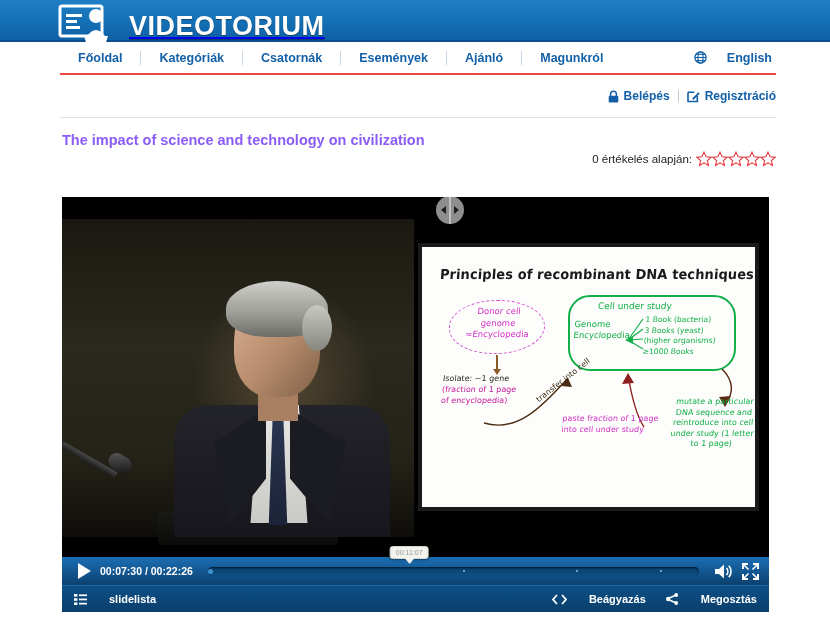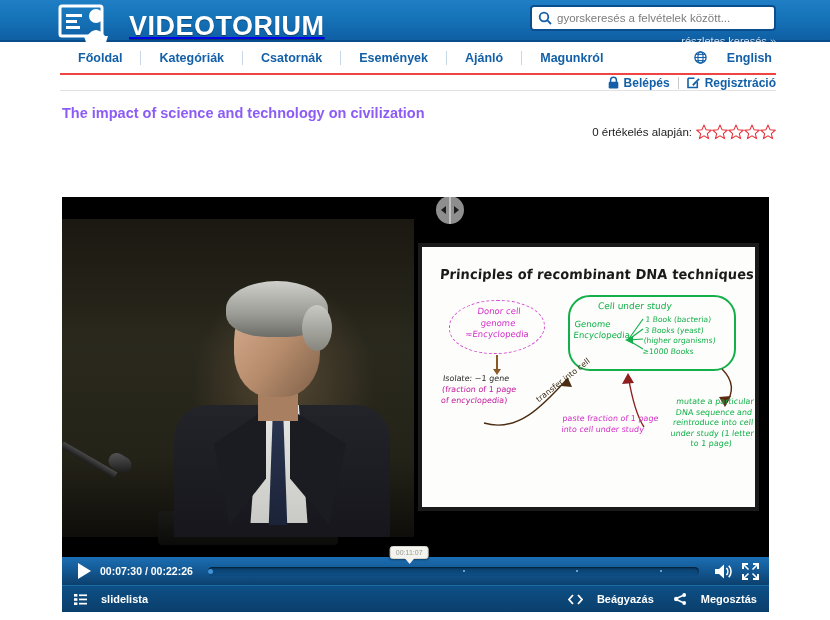--- a/index.html
+++ b/index.html
@@ -91,21 +91,21 @@
   .nav-lang {
     display: flex; align-items: center; gap: 20px;
     color: #1360a8; font-size: 12.5px; font-weight: bold;
     text-decoration: none;
     padding-right: 4px;
   }
 
   
   .account-row {
     position: relative;
-    height: 16px;
+    height: 43px;
   }
   .account-inner {
     position: absolute; left: 60px; right: 54px; top: 0; bottom: 0;
     display: flex; align-items: center; justify-content: flex-end;
     gap: 8px;
     border-bottom: 1px solid #e2e2e2;
   }
   .account-link {
     display: flex; align-items: center; gap: 5px;
     color: #1360a8; font-size: 12px; font-weight: bold;
@@ -440,21 +440,21 @@
     position: absolute; left: 0; right: 0; bottom: 0;
     height: 27px;
     background: linear-gradient(to bottom, #0d4f85 0%, #0a3f6c 100%);
     border-top: 1px solid #1b6ba8;
     display: flex; align-items: center;
     padding: 0 12px;
   }
   .bb-left, .bb-right { display: flex; align-items: center; gap: 20px; }
   .bb-right { margin-left: auto; }
   .bb-item {
-    display: flex; align-items: center; gap: 14px;
+    display: flex; align-items: center; gap: 22px;
     color: #ffffff; font-size: 11px; font-weight: bold;
     text-decoration: none;
     white-space: nowrap;
   }
 </style>
 </head>
 <body>
 
 <div class="header">
 
@@ -465,30 +465,20 @@
       <rect x="8" y="17" width="11" height="3" fill="#ffffff"></rect>
       <rect x="8" y="23" width="14" height="3" fill="#ffffff"></rect>
       <circle cx="38" cy="13" r="7" fill="#ffffff"></circle>
       <path d="M29 33 q9 -12 18 0 z" fill="#ffffff"></path>
       <path d="M26 33 h24 l-4 13 h-16 z" fill="#ffffff"></path>
       <rect x="30" y="40" width="16" height="6" fill="#ffffff"></rect>
     </svg>
     <span class="brand-text">VIDEOTORIUM</span>
   </a>
 
-  <div class="search-wrap">
-    <div class="search-box">
-      <svg class="search-icon" width="14" height="14" viewBox="0 0 14 14">
-        <circle cx="6" cy="6" r="4.3" fill="none" stroke="#1360a8" stroke-width="1.8"></circle>
-        <line x1="9.2" y1="9.2" x2="13" y2="13" stroke="#1360a8" stroke-width="1.8"></line>
-      </svg>
-      <input class="search-input" type="text" placeholder="gyorskeresés a felvételek között..." style="">
-    </div>
-    <a class="adv-search" href="#">részletes keresés »</a>
-  </div>
 </div>
 
 <div class="navbar">
   <div class="nav-inner">
     <a class="nav-item" href="#">Főoldal</a>
     <span class="nav-sep"></span>
     <a class="nav-item" href="#">Kategóriák</a>
     <span class="nav-sep"></span>
     <a class="nav-item" href="#">Csatornák</a>
     <span class="nav-sep"></span>

